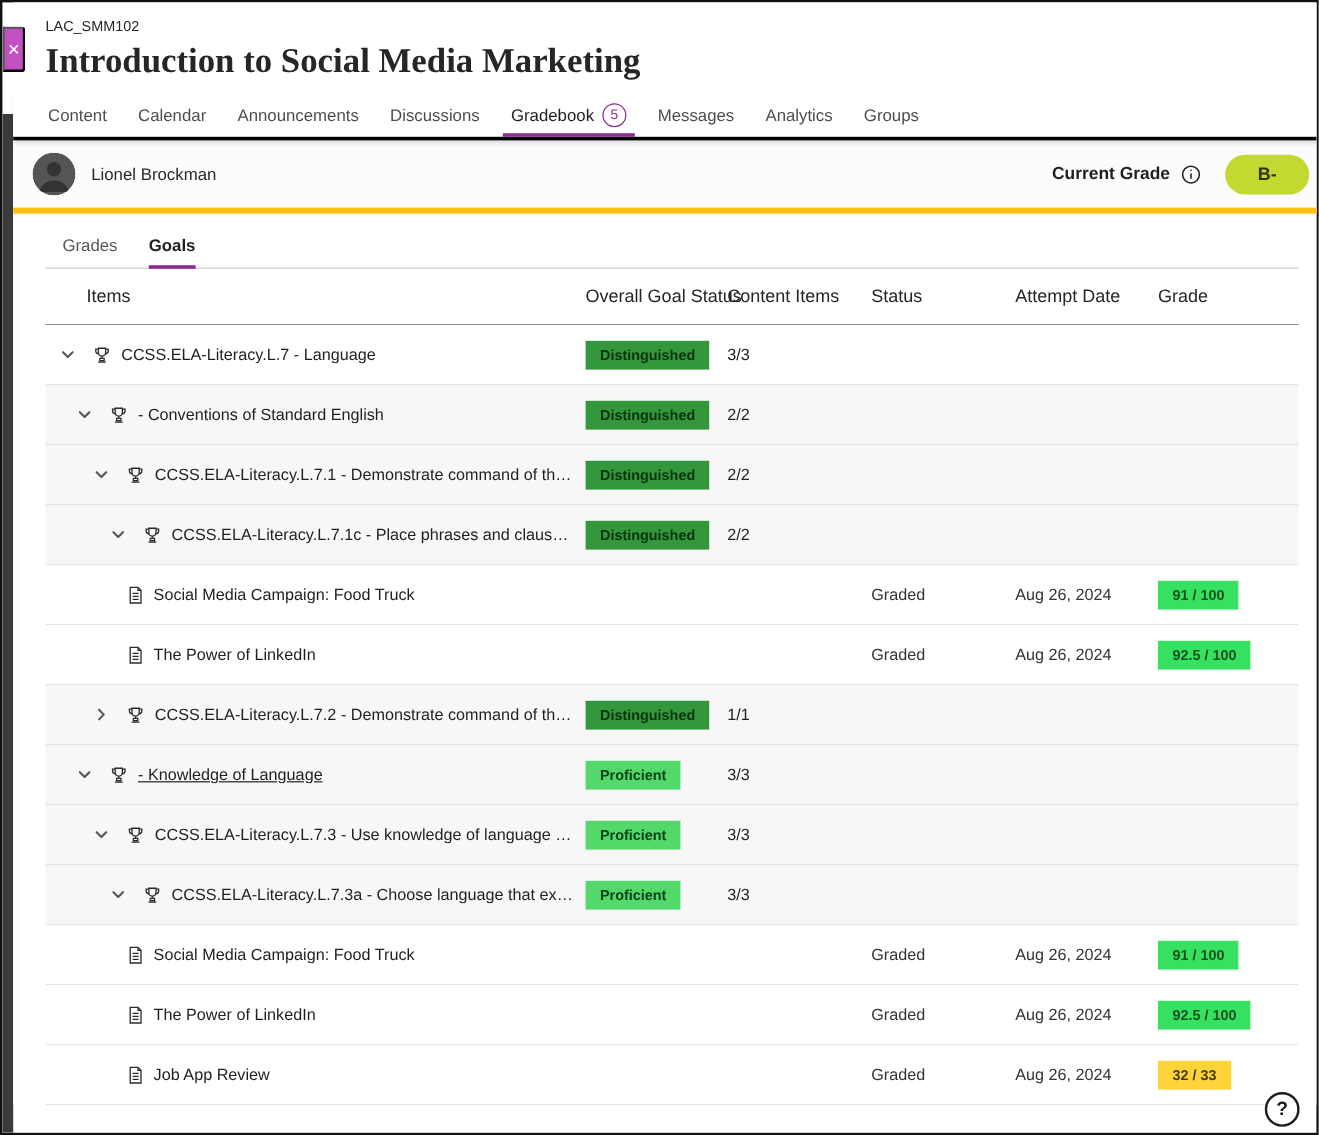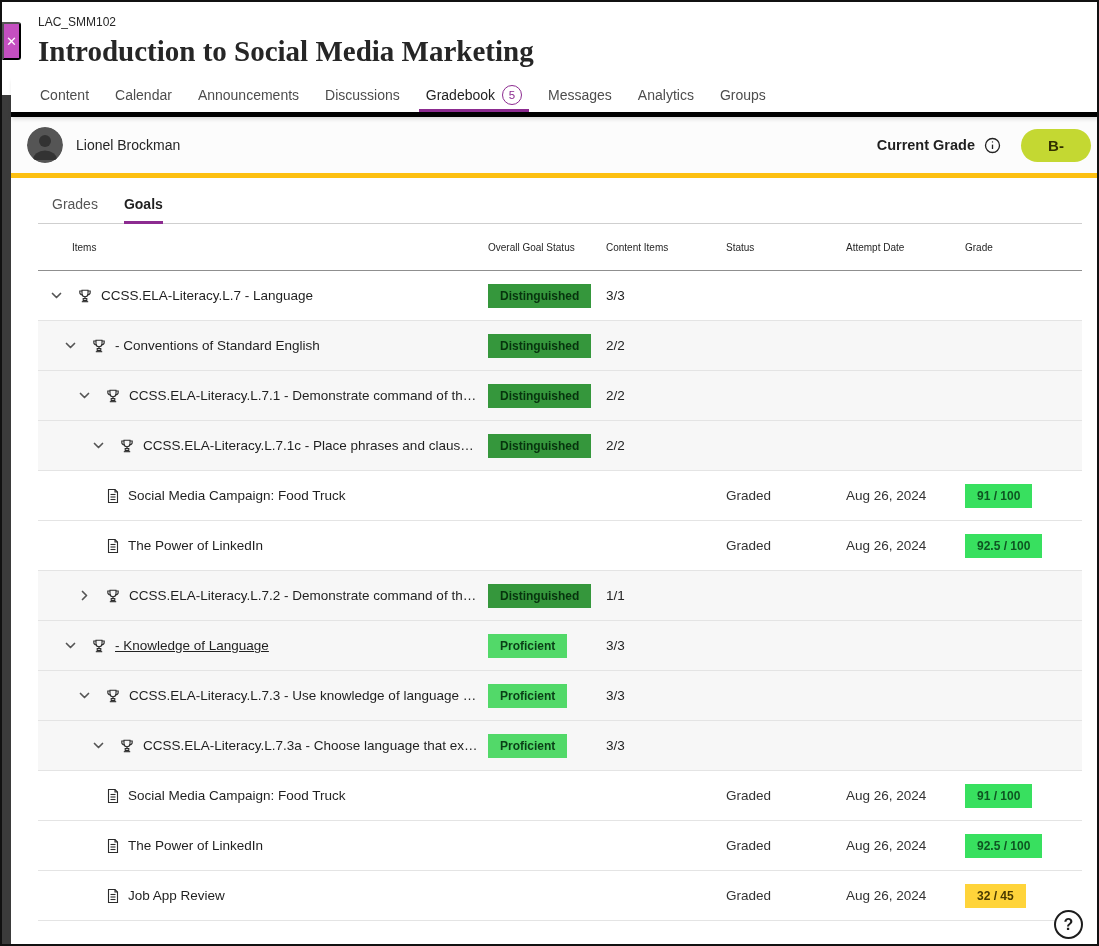--- a/index.html
+++ b/index.html
@@ -14,21 +14,21 @@
               border-radius:0 3px 3px 0; color:#fff; font-size:13px; display:flex; align-items:center;
               justify-content:center; cursor:pointer; z-index:6; }
 
   .main { margin-left:9px; width:1088px; position:relative; z-index:2; background:#fff; }
 
   .course-header { padding:13px 28px 9px 27px; background:#fff; }
   .course-code { font-size:12px; color:#262626; margin-bottom:6px; }
   .course-title { font-family:"Liberation Serif", serif; font-size:29px; font-weight:600; color:#262626; }
 
   .nav { display:flex; align-items:stretch; height:40px; padding-left:16px; background:#fff;
-         border-bottom:5px solid #000000; box-shadow:0 3px 4px -1px rgba(0,0,0,.14); position:relative; z-index:3; }
+         border-bottom:3px solid #000000; box-shadow:0 3px 4px -1px rgba(0,0,0,.14); position:relative; z-index:3; }
   .nav-tab { display:flex; align-items:center; gap:7px; padding:0 13px; font-size:14px; color:#4d4d4d;
              cursor:pointer; position:relative; white-space:nowrap; }
   .nav-tab.active { color:#1f1f1f; }
   .nav-tab.active::after { content:""; position:absolute; left:6px; right:6px; bottom:0; height:3px; background:#8c2b90; }
   .nav-badge { width:20px; height:20px; border:1px solid #8c2b90; border-radius:50%; color:#8c2b90;
                font-size:11.5px; display:flex; align-items:center; justify-content:center; }
 
   .student-bar { height:61px; display:flex; align-items:center; padding:0 8px 0 16px; background:#fcfcfc;
                  border-bottom:5px solid #fdc011; }
   .avatar { width:36px; height:36px; border-radius:50%; overflow:hidden; flex:0 0 auto; display:flex; }
@@ -41,21 +41,21 @@
                     color:#333000; margin-left:20px; cursor:pointer; font-family:inherit; }
 
   .subtabs { display:flex; gap:26px; margin:0 17px 0 27px; padding:18px 0 0 14px; border-bottom:1px solid #cfcfcf; }
   .subtab { font-size:14px; color:#555; padding-bottom:11px; position:relative; cursor:pointer; background:none; border:none; font-family:inherit; }
   .subtab.active { color:#1f1f1f; font-weight:bold; }
   .subtab.active::after { content:""; position:absolute; left:0; right:0; bottom:-1px; height:3px; background:#8c2b90; }
 
   .goals-table { margin:0 17px 0 27px; }
   .trow { display:grid; grid-template-columns:450px 118px 120px 120px 119px 117px; align-items:center; }
   .trow .cell { padding-right:8px; min-width:0; }
-  .thead { height:47px; border-bottom:1px solid #8f8f8f; font-size:10px; color:#262626; }
+  .thead { height:47px; border-bottom:1px solid #8f8f8f; font-size:15px; color:#262626; }
   .thead .cell { white-space:nowrap; }
   .thead .items-h { padding-left:34px; }
 
   .body-row { height:50px; border-bottom:1px solid #e4e4e4; font-size:13.5px; background:#fff; }
   .body-row.shaded { background:#f7f7f7; }
   .items-cell { display:flex; align-items:center; min-width:0; }
   .chevron-btn { background:none; border:none; padding:0; margin-right:13px; cursor:pointer;
                  display:flex; width:16px; height:16px; align-items:center; justify-content:center; flex:0 0 auto; }
   .chevron-btn.collapsed svg { transform:rotate(-90deg); }
   .goal-ico, .doc-ico { margin-right:8px; display:flex; flex:0 0 auto; }
@@ -448,21 +448,21 @@
           <line x1="4.5" y1="9" x2="9.5" y2="9"></line>
           <line x1="4.5" y1="11.5" x2="9.5" y2="11.5"></line>
         </svg>
       </span>
       <span class="row-label">Job App Review</span>
     </div>
     <div class="cell"></div>
     <div class="cell"></div>
     <div class="cell status-text">Graded</div>
     <div class="cell date-text">Aug 26, 2024</div>
-    <div class="cell"><button class="pill grade-yellow">32 / 45</button></div>
+    <div class="cell"><button class="pill grade-yellow">32 / 33</button></div>
   </div>
         </div>
     </div>
 
   </div>
 
   <button class="help-fab">
     <span>?</span>
   </button>
 </div>

